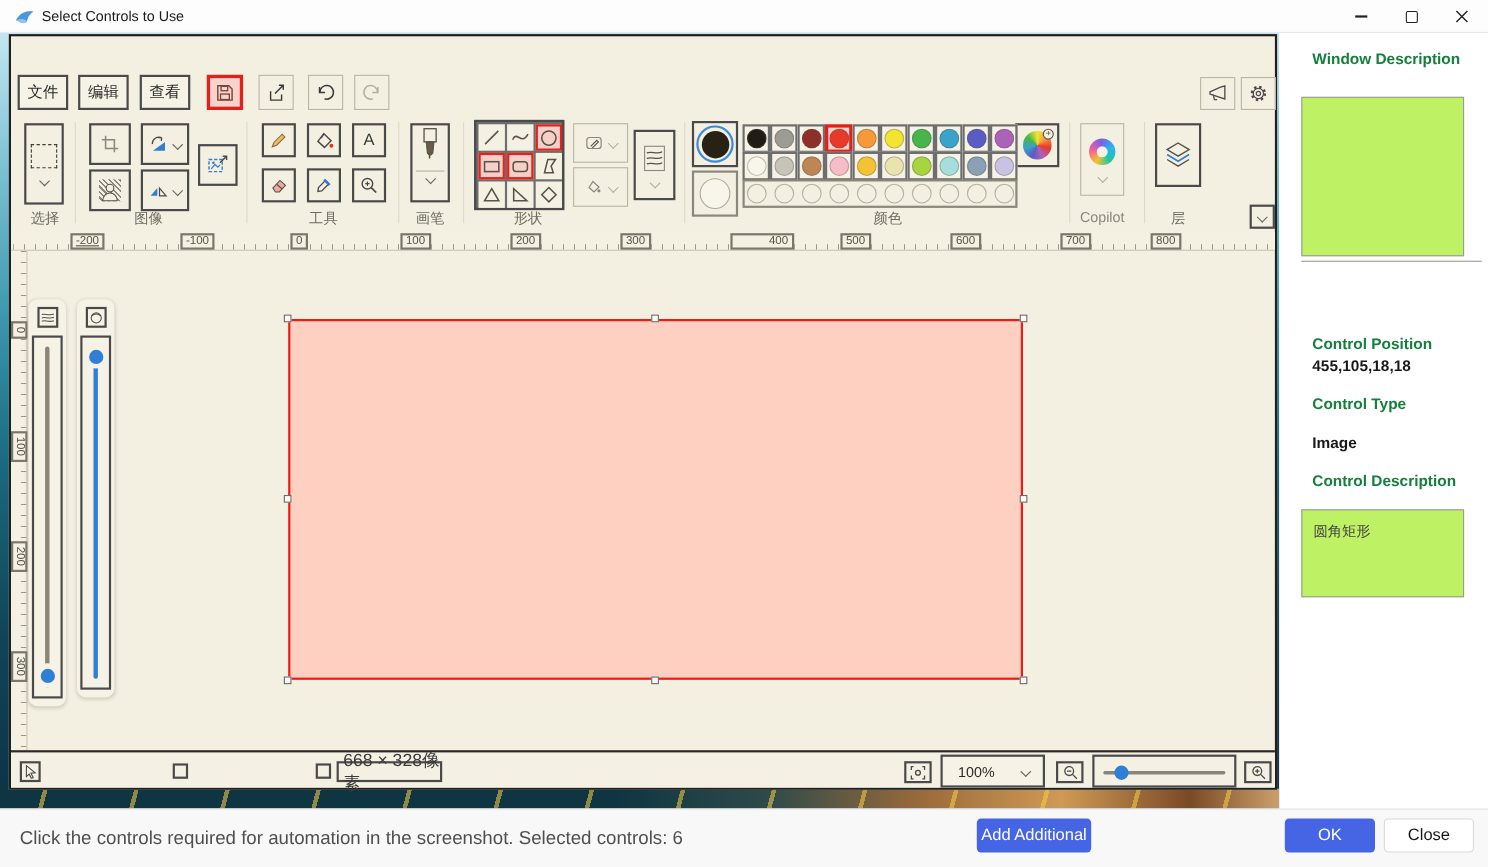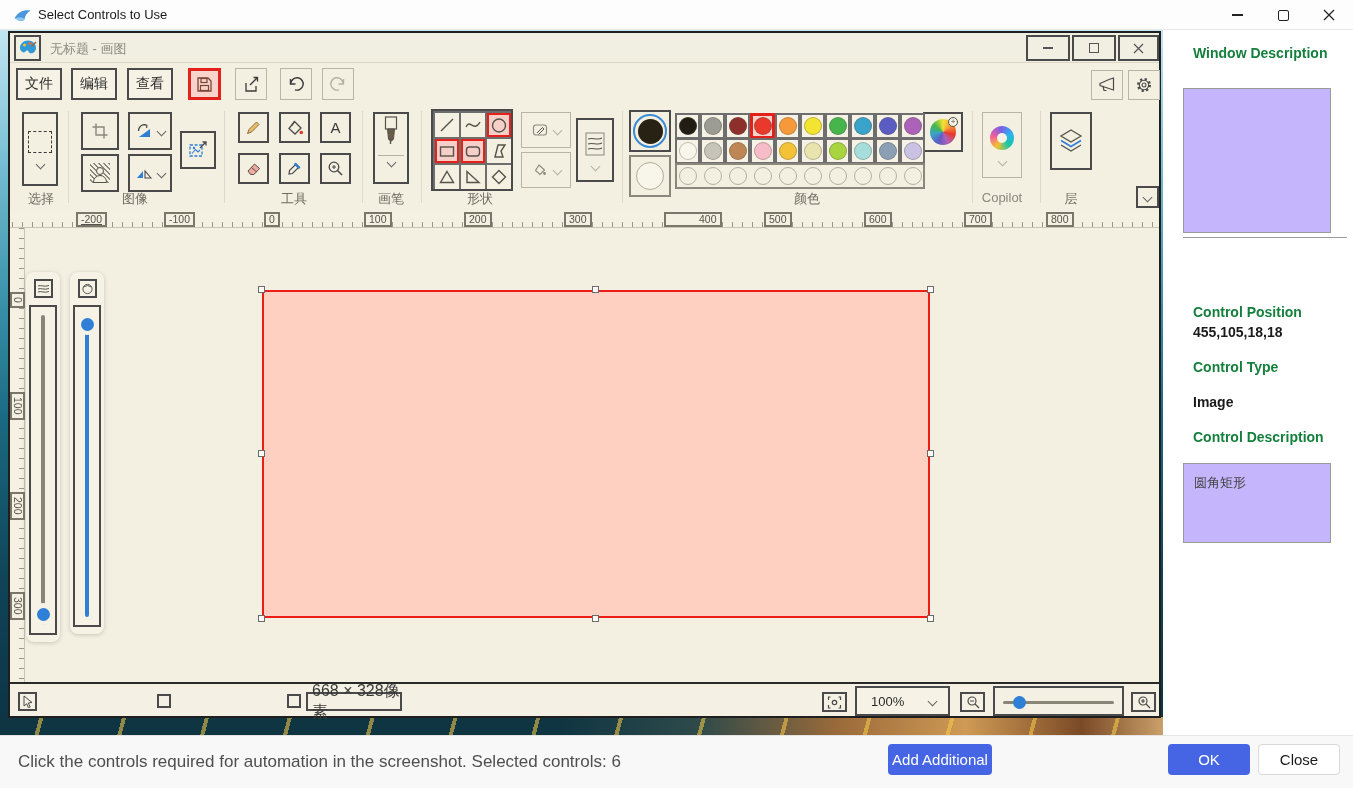--- a/index.html
+++ b/index.html
@@ -91,21 +91,21 @@
   .slider-dot { width:13px; height:13px; border-radius:50%; background:#2f7fd6; }
 
   
   #status-bar { position:absolute; left:0; top:649px; width:1149px; height:34px;
     background:#f4f1e4; border-top:2px solid #2a2a2a; }
 
   
   #sidebar { position:absolute; left:1163px; top:30px; width:190px; height:705px; background:#fff; }
   .sb-h { position:absolute; left:30px; font-size:14px; font-weight:bold; color:#15803d; }
   .sb-v { position:absolute; left:30px; font-size:14px; font-weight:600; color:#1a1a1a; }
-  .sb-box { position:absolute; left:20px; width:148px; border:1px solid #9a9a9a; background:#c4b5fd; }
+  .sb-box { position:absolute; left:20px; width:148px; border:1px solid #9a9a9a; background:#bef264; }
   #tooltip { position:absolute; left:1px; top:36px; width:182px; height:94px; background:#fffee7;
     border:1px solid #c9c9b9; border-radius:10px; box-shadow:0 3px 8px rgba(0,0,0,.25);
     padding:12px 0 0 14px; z-index:5; }
   #tooltip div { font-size:13px; font-weight:bold; color:#1a1a1a; line-height:24px; }
 
   
   #footer { position:absolute; left:0; top:735px; width:1353px; height:53px; background:#f8f8f8;
     border-top:1px solid #e4e4e4; }
   #instruction { position:absolute; left:18px; top:0; line-height:51px; font-size:17px; color:#4f4f4f; }
   .btn { position:absolute; top:8px; height:31px; border-radius:4px; border:none;
@@ -136,42 +136,20 @@
         <path d="M1 1 L11 11 M11 1 L1 11" stroke="#222" stroke-width="1.3"></path>
       </svg>
   </div>
 </div>
 
 <div id="screenshot">
   <div id="wallpaper-strip"></div>
 
   <div id="paint">
 
-    <div id="paint-titlebar">
-      <div class="tbox" style="left:4px;top:2px;width:27px;height:26px">
-        <svg width="18" height="18" viewBox="0 0 18 18">
-          <path d="M9 1.5 C13.5 1.5 17 4.8 17 8.8 C17 12.8 13.8 15 11 14.2 C9.4 13.8 9.8 12 8.4 11.6 C6.6 11.2 6.8 13.4 5 13.4 C2.6 13.4 1 11.2 1 8.8 C1 4.8 4.5 1.5 9 1.5 Z" fill="#2f9ad6"></path>
-          <circle cx="5.5" cy="6" r="1.6" fill="#f2c233"></circle>
-          <circle cx="11" cy="4.5" r="1.6" fill="#e8693a"></circle>
-          <path d="M12 7 L16.5 2.5 L17.5 3.5 L13 8 Z" fill="#9a6a3a"></path>
-        </svg>
-      </div>
-      <span id="paint-title">无标题 - 画图</span>
-      <div class="tbox" style="left:1016px;top:2px;width:44px;height:26px">
-        <div style="width:10px;height:1.5px;background:#555"></div>
-      </div>
-      <div class="tbox" style="left:1062px;top:2px;width:44px;height:26px">
-        <div style="width:10px;height:10px;border:1.5px solid #555"></div>
-      </div>
-      <div class="tbox" style="left:1108px;top:2px;width:41px;height:26px">
-        <svg width="11" height="11" viewBox="0 0 11 11">
-            <path d="M1 1 L10 10 M10 1 L1 10" stroke="#555" stroke-width="1.2"></path>
-          </svg>
-      </div>
-    </div>
 
     <div class="menu-btn" style="left:6px">文件</div>
     <div class="menu-btn" style="left:61px">编辑</div>
     <div class="menu-btn" style="left:117px">查看</div>
 
     <div class="redbox" style="left:178px;top:35px;width:33px;height:32px">
       <svg width="17" height="17" viewBox="0 0 17 17">
         <path d="M2 2 H12 L15 5 V15 H2 Z" fill="none" stroke="#7a4636" stroke-width="1.3"></path>
         <rect x="5" y="2.5" width="6" height="4" fill="none" stroke="#7a4636" stroke-width="1.2"></rect>
         <rect x="4.5" y="9.5" width="8" height="5" fill="none" stroke="#7a4636" stroke-width="1.2"></rect>
@@ -406,21 +384,21 @@
         <path d="M4 18 L14 24 L24 18" fill="none" stroke="#55534a" stroke-width="1.3"></path>
       </svg>
     </div>
     <div class="glabel" style="left:1021px;width:80px">层</div>
 
     <div class="dbox" style="left:1126px;top:153px;width:23px;height:22px">
       <span class="chev"></span>
     </div>
 
     <div id="ruler-h">
-        <div class="rnum" style="left: 66px; text-decoration: underline;">-200</div>
+        <div class="rnum" style="left: 54px; text-decoration: underline;">-200</div>
         <div class="rnum" style="left: 154px;">-100</div>
         <div class="rnum" style="left: 254px;">0</div>
         <div class="rnum" style="left: 354px;">100</div>
         <div class="rnum" style="left: 454px;">200</div>
         <div class="rnum" style="left: 554px;">300</div>
         <div class="rnum" style="left: 654px; padding-left: 33px;">400</div>
         <div class="rnum" style="left: 754px;">500</div>
         <div class="rnum" style="left: 854px;">600</div>
         <div class="rnum" style="left: 954px;">700</div>
         <div class="rnum" style="left: 1036px;">800</div>

